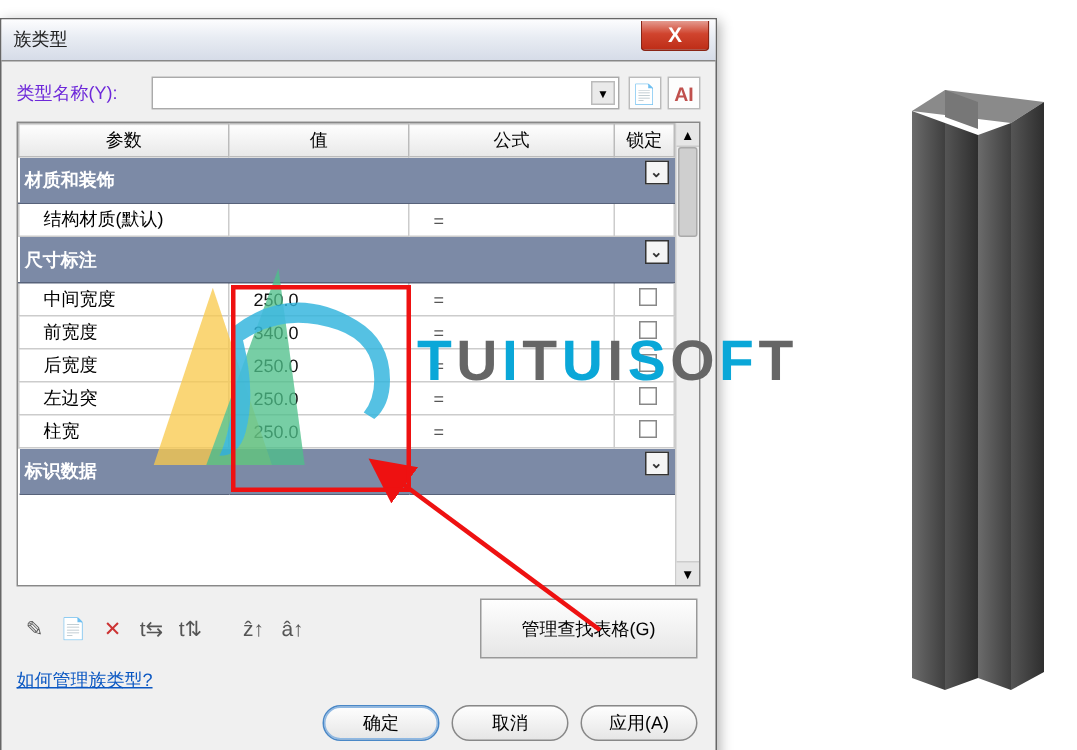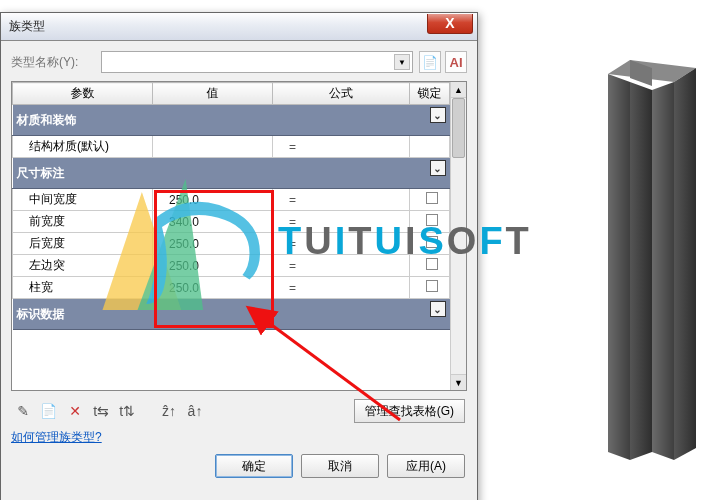--- a/index.html
+++ b/index.html
@@ -19,21 +19,21 @@
   .close-btn {
     width: 46px; height: 20px; margin-right: 4px; margin-top: -6px;
     background: linear-gradient(to bottom, #e49b90, #d0442e 45%, #be2d17);
     color: #fff; border: 1px solid #8a2515; border-top: none;
     border-radius: 0 0 3px 3px; display: flex; align-items: center; justify-content: center;
     font-size: 14px; font-weight: bold; cursor: pointer;
   }
   
   .content { padding: 10px 10px 6px 10px; }
   .row-name { display: flex; align-items: center; margin-bottom: 8px; }
-  .row-name label { width: 90px; color: #737373; }
+  .row-name label { width: 90px; color: #6d28d9; }
   .name-select {
     flex: 1; height: 22px; border: 1px solid #aaa; background: #fff;
     display: flex; align-items: center; padding: 0 4px; position: relative;
   }
   .name-select .arrow { position: absolute; right: 2px; top: 2px; bottom: 2px; width: 16px;
     background: #eaeaea; border: 1px solid #bbb; display: flex; align-items: center; justify-content: center; font-size: 8px; }
   .tb-icons { display: flex; gap: 4px; margin-left: 6px; }
   .tb-icon { width: 22px; height: 22px; border: 1px solid #bbb; background: #fdfdfd;
     display: flex; align-items: center; justify-content: center; font-size: 13px; cursor: pointer; }
   
@@ -73,28 +73,28 @@
   tr.data td.val { color: #111; }
   tr.data td.form::before { content: "="; color: #555; }
   tr.data td.lock { text-align: center; }
   .checkbox-box { display: inline-block; width: 12px; height: 12px; border: 1px solid #888; background: #fff; }
   
   .bottom-tools { display: flex; align-items: center; margin-top: 8px; padding: 0 2px; }
   .tool-set { display: flex; gap: 6px; }
   .tool-ic { width: 20px; height: 20px; display: flex; align-items: center; justify-content: center;
     color: #555; font-size: 14px; cursor: pointer; }
   .tool-sep { width: 10px; }
-  .lookup-btn { margin-left: auto; height: 24px; padding: 0 10px; border: 1px solid #999;
+  .lookup-btn { margin-left: auto; height: 40px; padding: 0 27px; border: 1px solid #999;
     background: linear-gradient(to bottom,#fefefe,#e6e6e6); cursor: pointer; font-size: 12px; }
   
   .link-row { margin-top: 6px; }
   .link-row a { color: #0a57c2; text-decoration: underline; cursor: pointer; }
   
   .dlg-buttons { display: flex; justify-content: flex-end; gap: 8px; margin-top: 8px; padding-right: 2px; }
-  .dlg-btn { width: 78px; height: 24px; border: 1px solid #888; border-radius: 2px;
+  .dlg-btn { width: 78px; height: 24px; border: 1px solid #888; border-radius: 12px;
     background: linear-gradient(to bottom,#fefefe,#e6e6e6); cursor: pointer; font-size: 12px; }
   .dlg-btn.primary { border-color: #4a88c7; box-shadow: 0 0 0 1px #8fb8e2 inset; }
   
   
   .red-box {
     position: absolute; left: 154px; top: 190px; width: 120px; height: 138px;
     border: 3px solid #e11; pointer-events: none; z-index: 50;
   }
   .arrow-svg { position: absolute; left: 230px; top: 300px; width: 200px; height: 130px; pointer-events: none; z-index: 49; }
   

